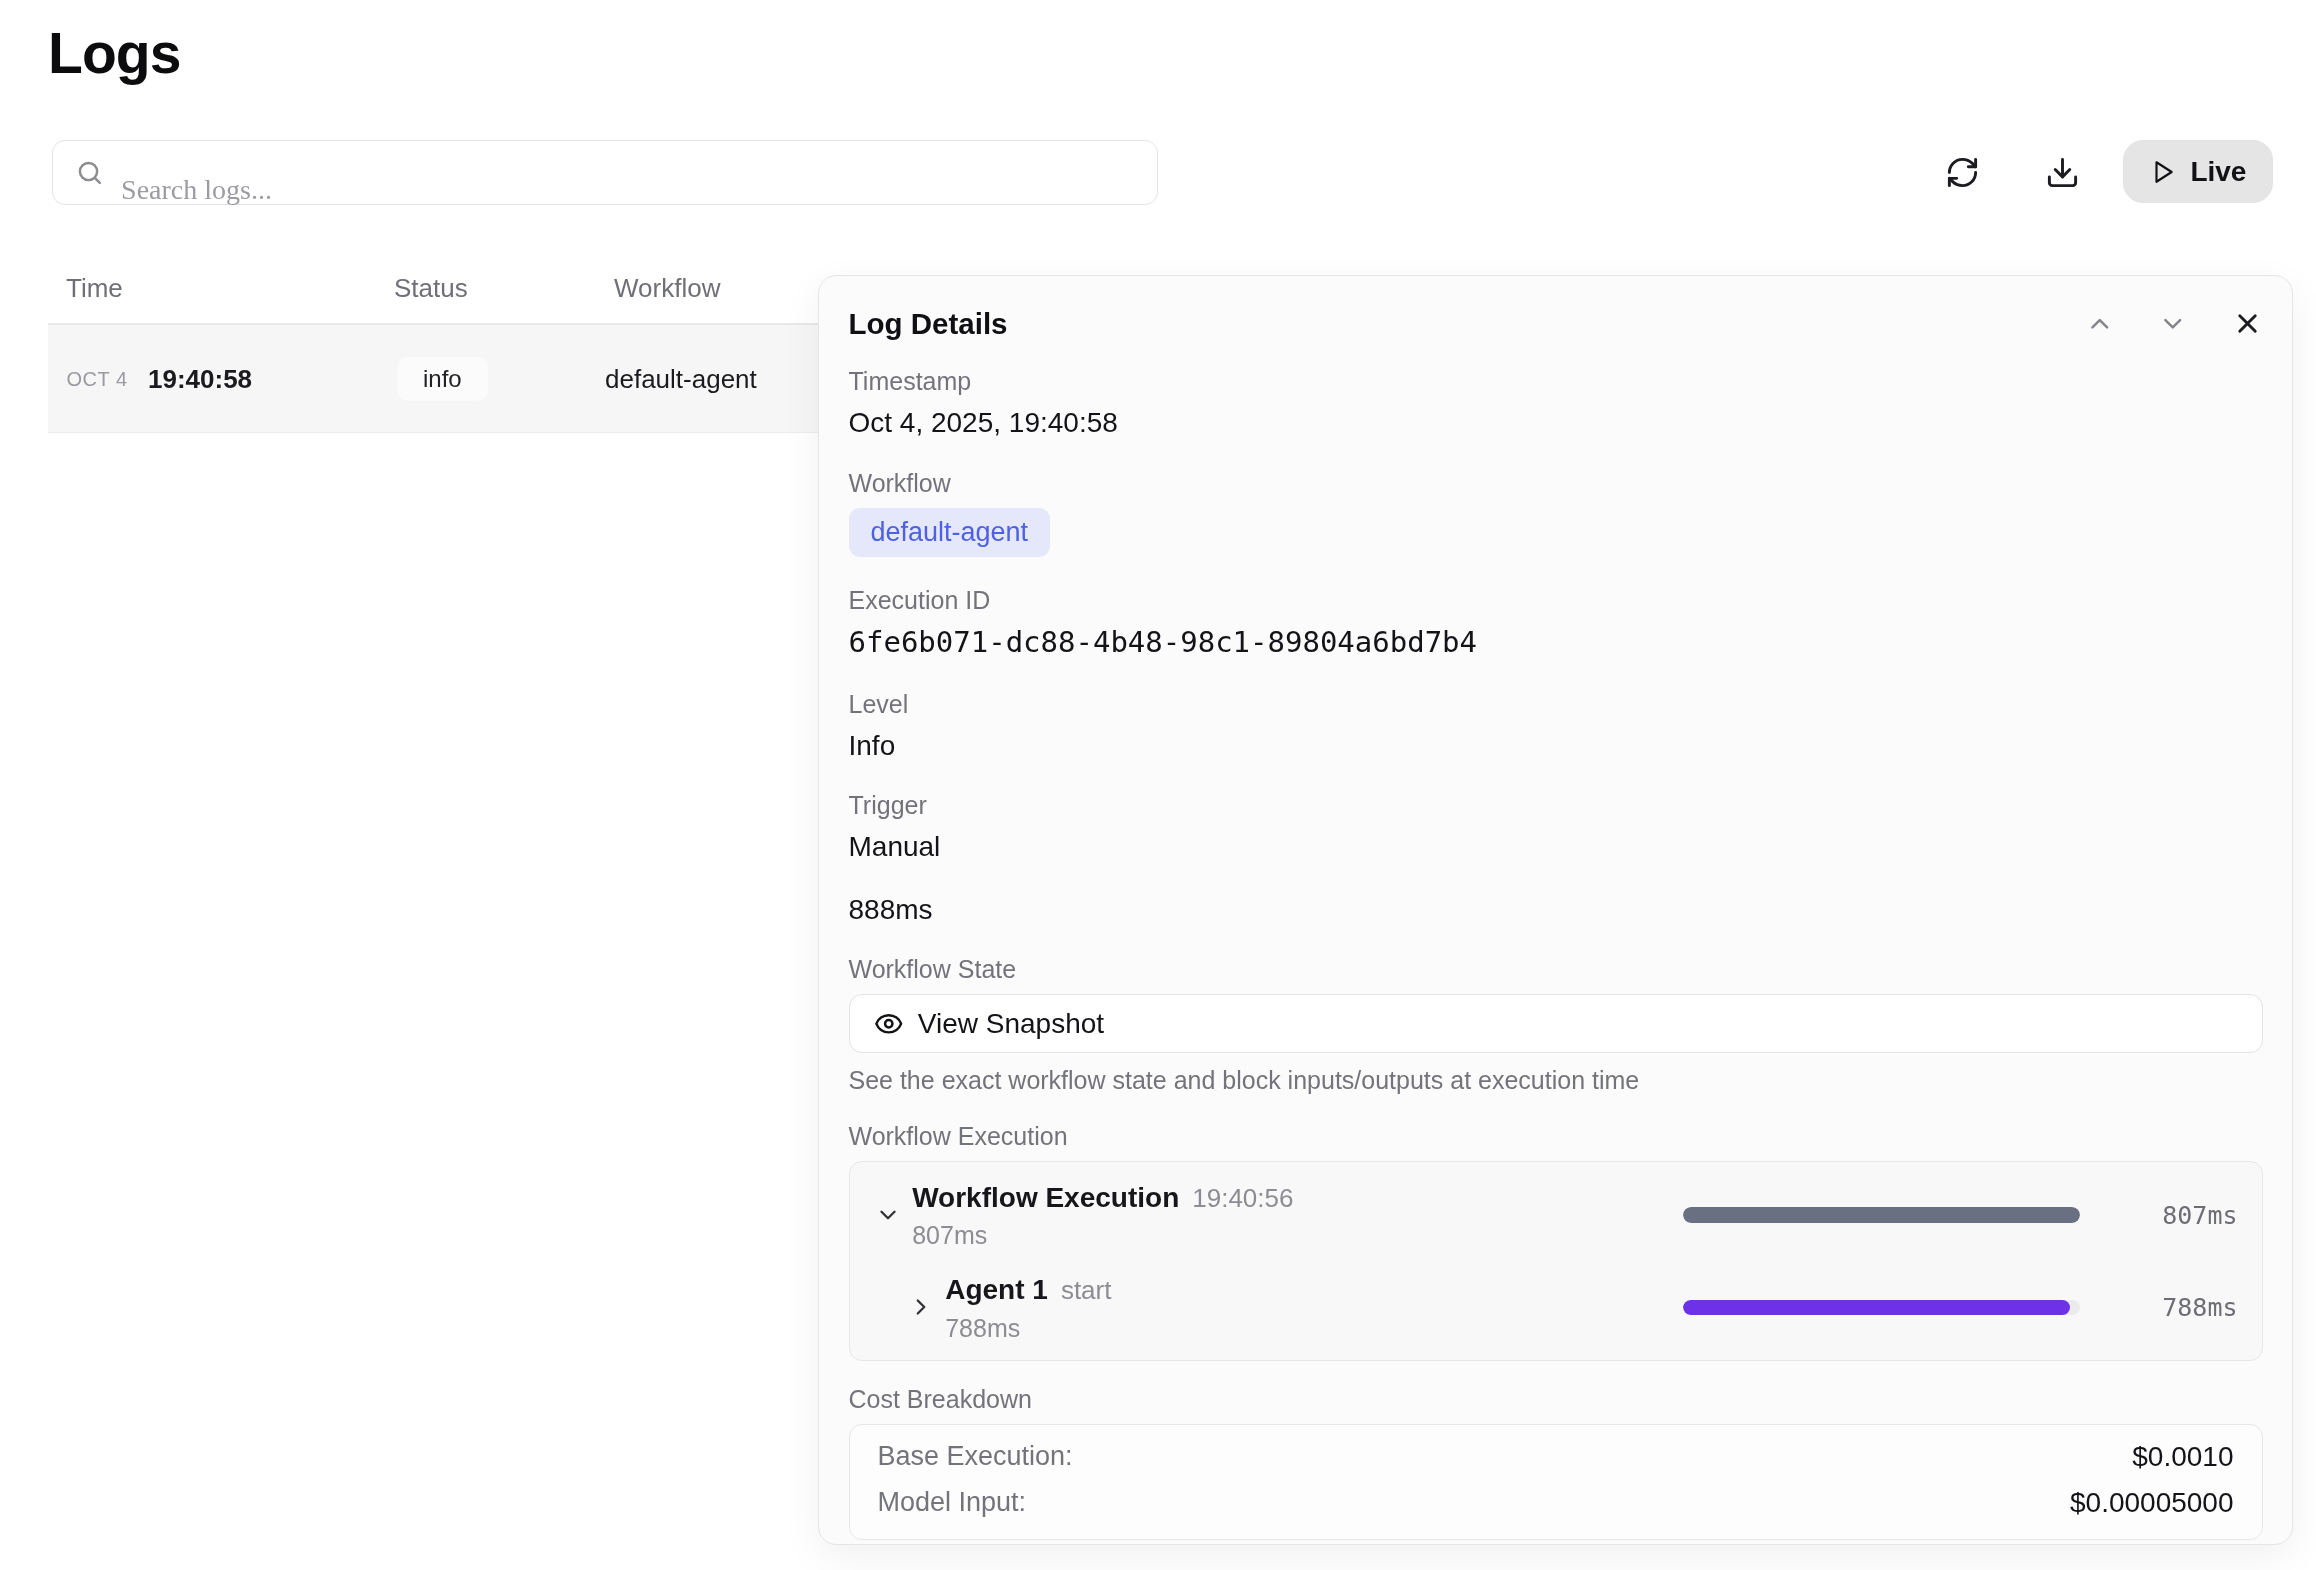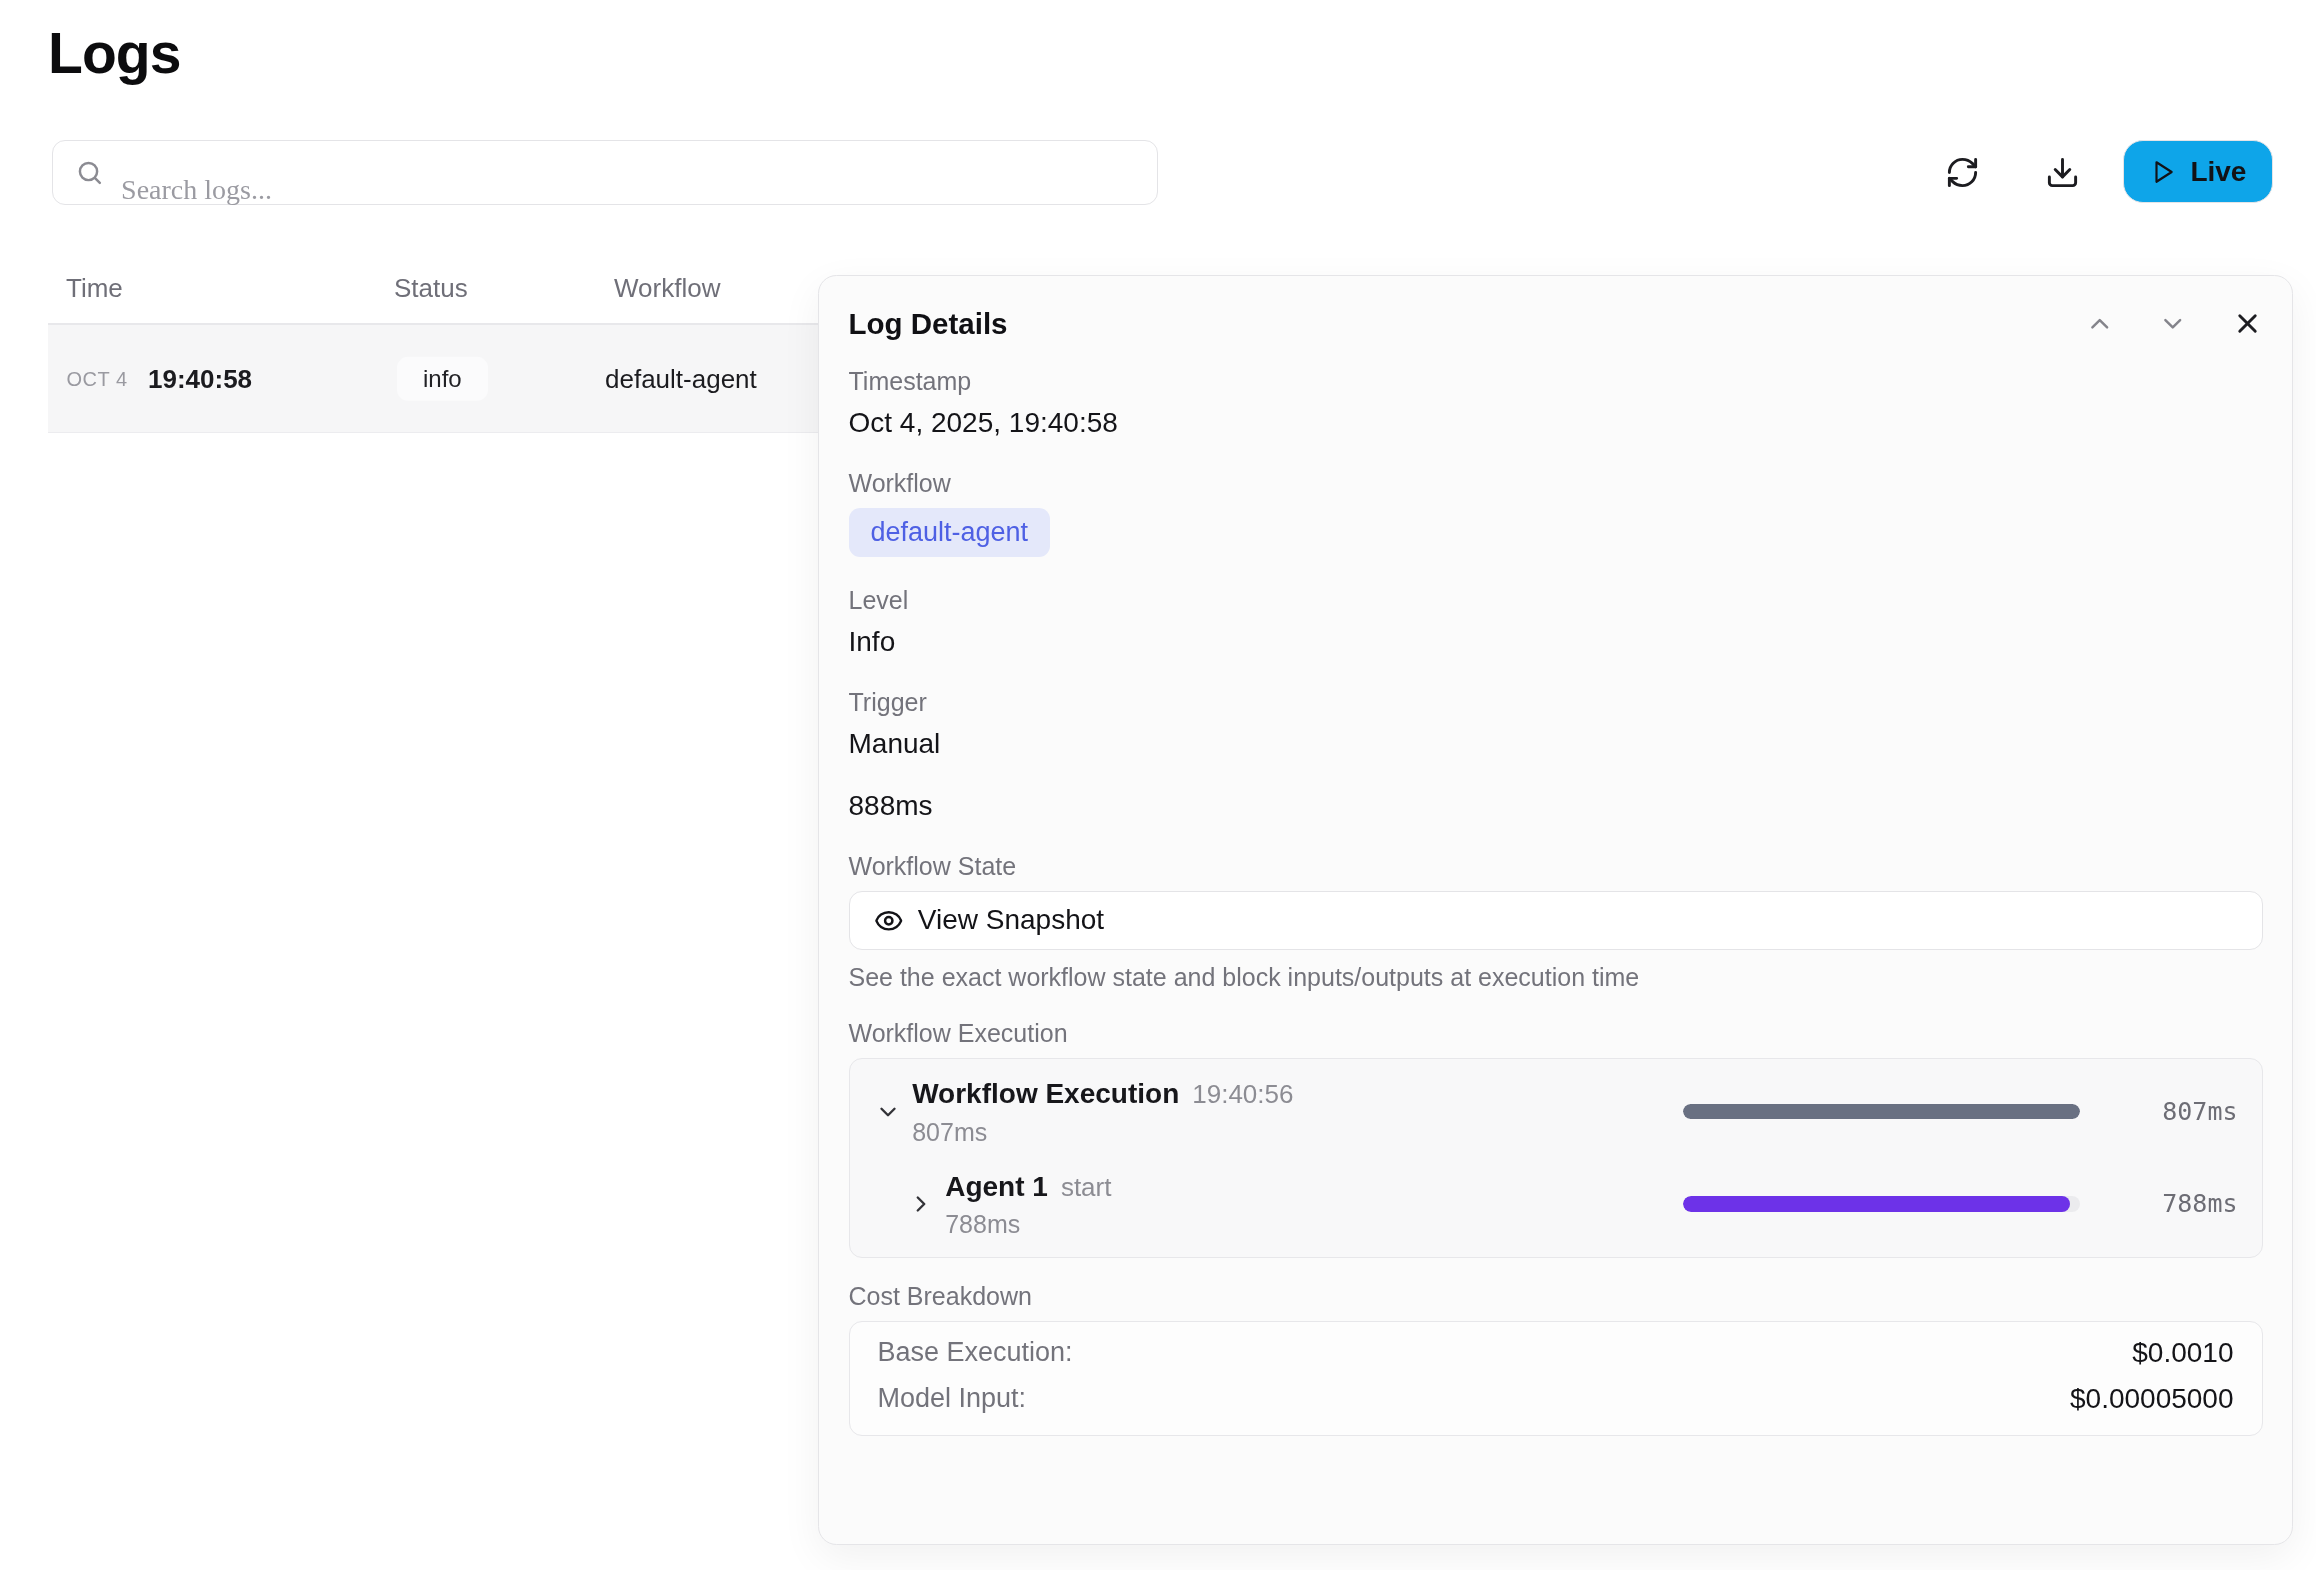--- a/index.html
+++ b/index.html
@@ -26,21 +26,21 @@
   }
   .search-box input::placeholder{color:#9b9ba2;}
 
   .icon-btn{position:absolute;top:148px;width:48px;height:48px;border:none;background:transparent;
     display:flex;align-items:center;justify-content:center;color:#1c1c20;cursor:pointer;padding:0;}
   .icon-btn.refresh{left:1938px;}
   .icon-btn.export{left:2038px;}
 
   .live-btn{
     position:absolute;left:2123px;top:140px;width:150px;height:63px;box-sizing:border-box;
-    border:1.8px solid #e4e4e7;border-radius:20px;background:#0ea5e9;
+    border:1.8px solid #e4e4e7;border-radius:20px;background:#e5e5e5;
     display:flex;align-items:center;justify-content:center;gap:14.8px;
     font-family:"Liberation Sans",sans-serif;font-size:28px;font-weight:600;color:#121216;cursor:pointer;
   }
 
   
   .thead-cell{position:absolute;top:273px;font-size:26px;color:#6f6f78;}
   .thead-time{left:66px;}
   .thead-status{left:394px;}
   .thead-workflow{left:614px;}
   .thead-divider{position:absolute;left:48px;top:323px;width:784px;height:1.8px;background:#e8e8eb;}
@@ -206,20 +206,24 @@
   <div class="field">
     <div class="flabel">Timestamp</div>
     <div class="fvalue">Oct 4, 2025, 19:40:58</div>
   </div>
 
   <div class="field">
     <div class="flabel">Workflow</div>
     <div><span class="wf-badge">default-agent</span></div>
   </div>
 
+  <div class="field">
+    <div class="flabel">Execution ID</div>
+    <div class="fvalue mono">6fe6b071-dc88-4b48-98c1-89804a6bd7b4</div>
+  </div>
 
   <div class="field">
     <div class="flabel">Level</div>
     <div class="fvalue">Info</div>
   </div>
 
   <div class="field">
     <div class="flabel">Trigger</div>
     <div class="fvalue">Manual</div>
   </div>

